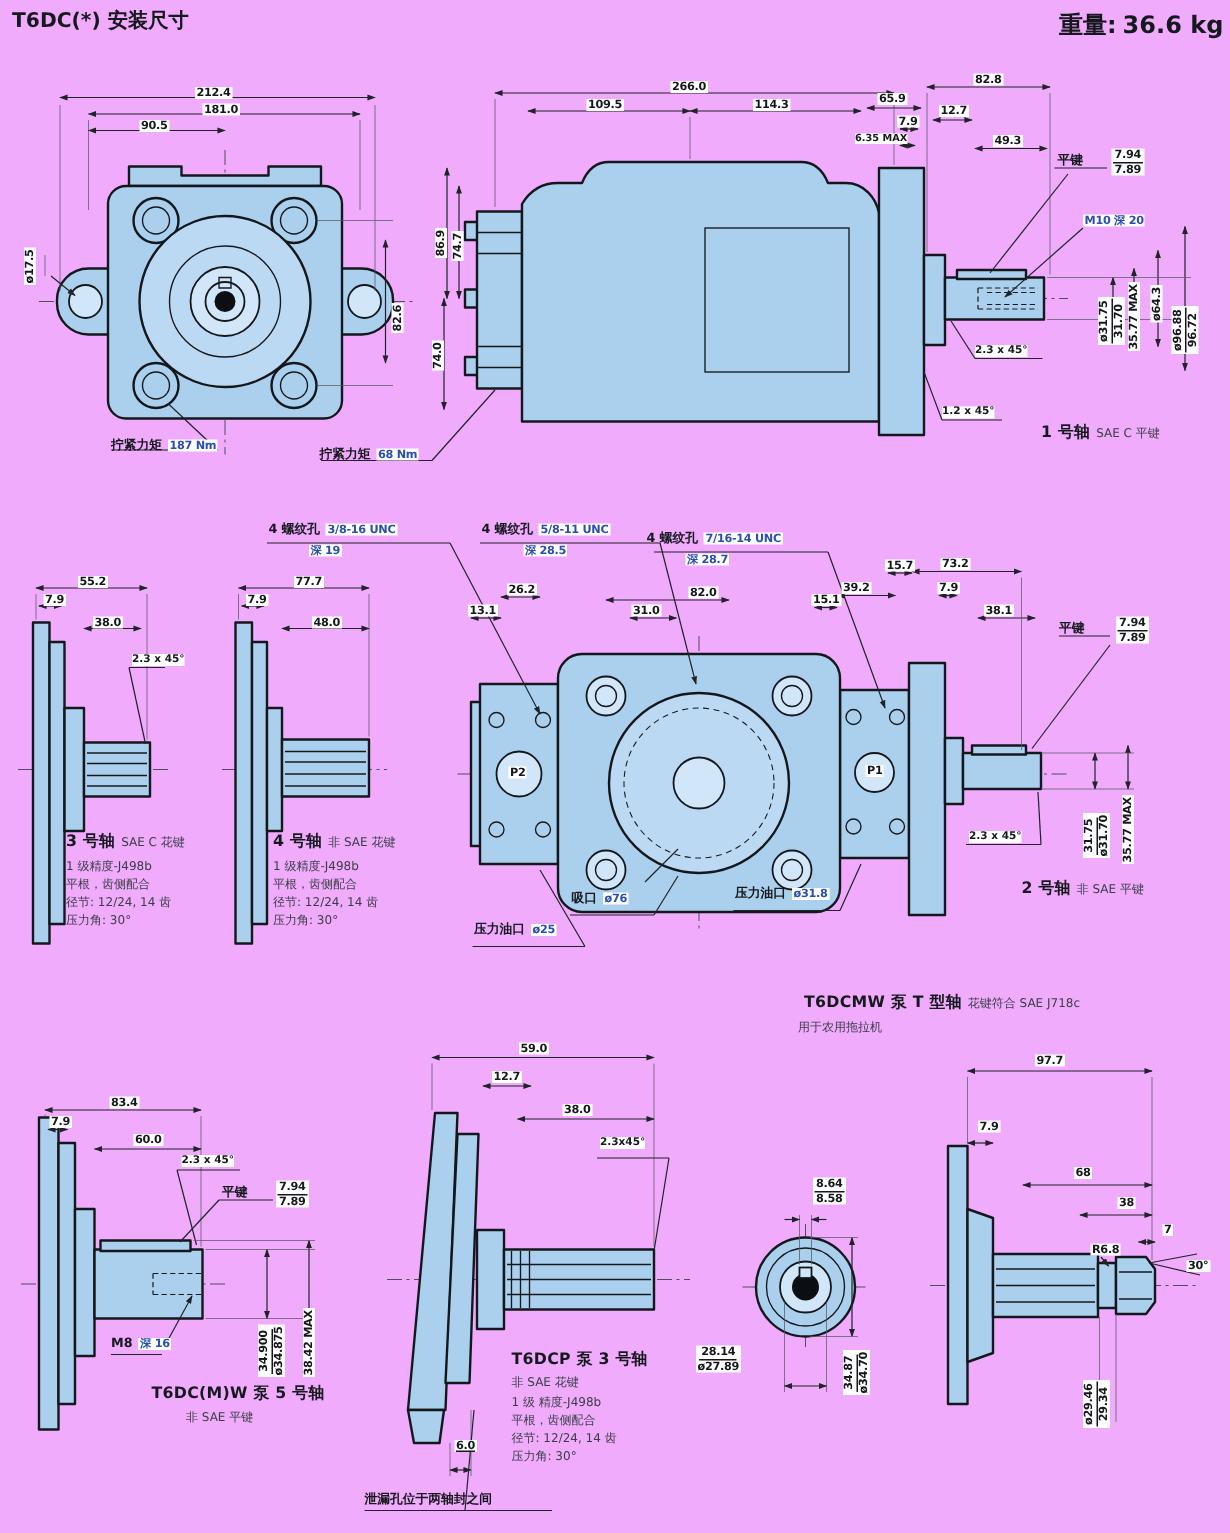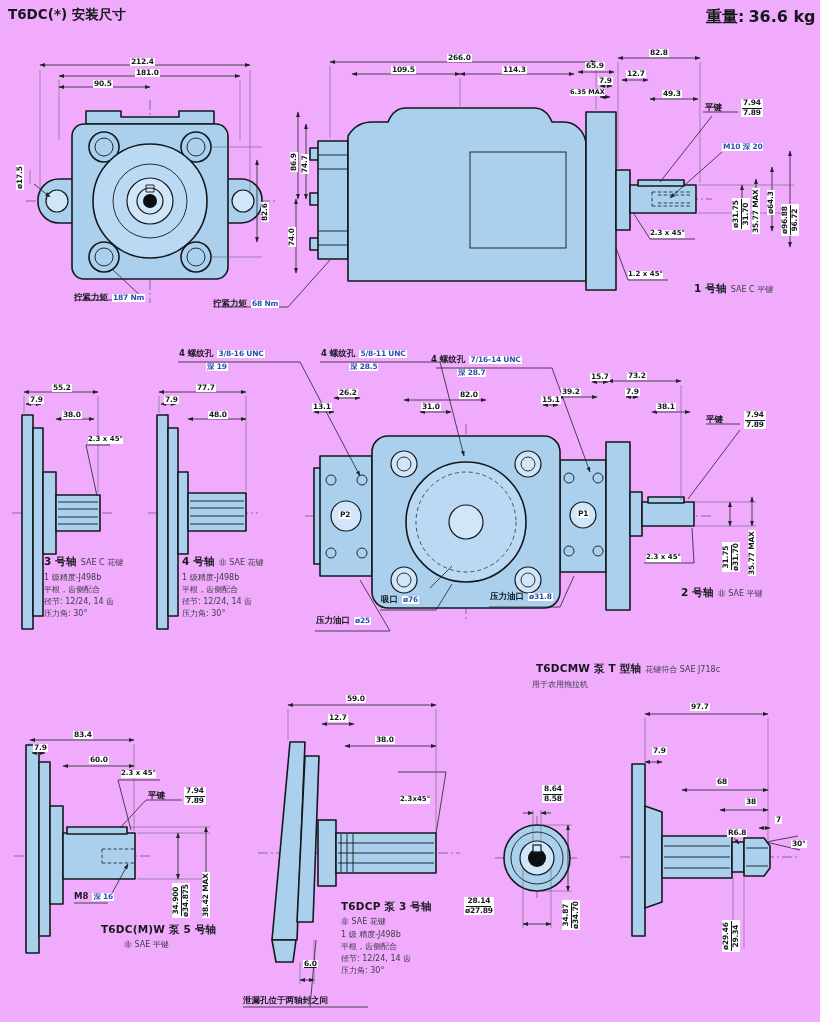--- a/index.html
+++ b/index.html
@@ -517,21 +517,21 @@
   <span class="fx">34.900</span>
   <span>ø34.875</span>
 </span>
 <span class="t d rot" style="left:202px;top:918px;">38.42 MAX</span>
 <span class="t cn10" style="left:101px;top:924px;">T6DC(M)W 泵 5 号轴</span>
 <span class="t sp bl" style="left:124px;top:941px;">非 SAE 平键</span>
 
 <span class="t d" style="left:346px;top:695px;">59.0</span>
 <span class="t d" style="left:328px;top:714px;">12.7</span>
 <span class="t d" style="left:375px;top:736px;">38.0</span>
-<span class="t d7" style="left:400px;top:758px;margin-top:38px;">2.3x45°</span>
+<span class="t d7" style="left:400px;top:758px;">2.3x45°</span>
 <span class="t d" style="left:303px;top:960px;text-decoration:underline;">6.0</span>
 <span class="t cn10" style="left:341px;top:901px;">T6DCP 泵 3 号轴</span>
 <span class="t sp bl" style="left:341px;top:918px;">非 SAE 花键</span>
 <span class="t sp" style="left:341px;top:931px;">1 级 精度-J498b</span>
 <span class="t sp" style="left:341px;top:943px;">平根，齿侧配合</span>
 <span class="t sp" style="left:341px;top:955px;">径节: 12/24, 14 齿</span>
 <span class="t sp" style="left:341px;top:967px;">压力角: 30°</span>
 <span class="t cn" style="left:243px;top:996px;">泄漏孔位于两轴封之间</span>
 
 <span class="t frac d" style="left:542px;top:785px;">

